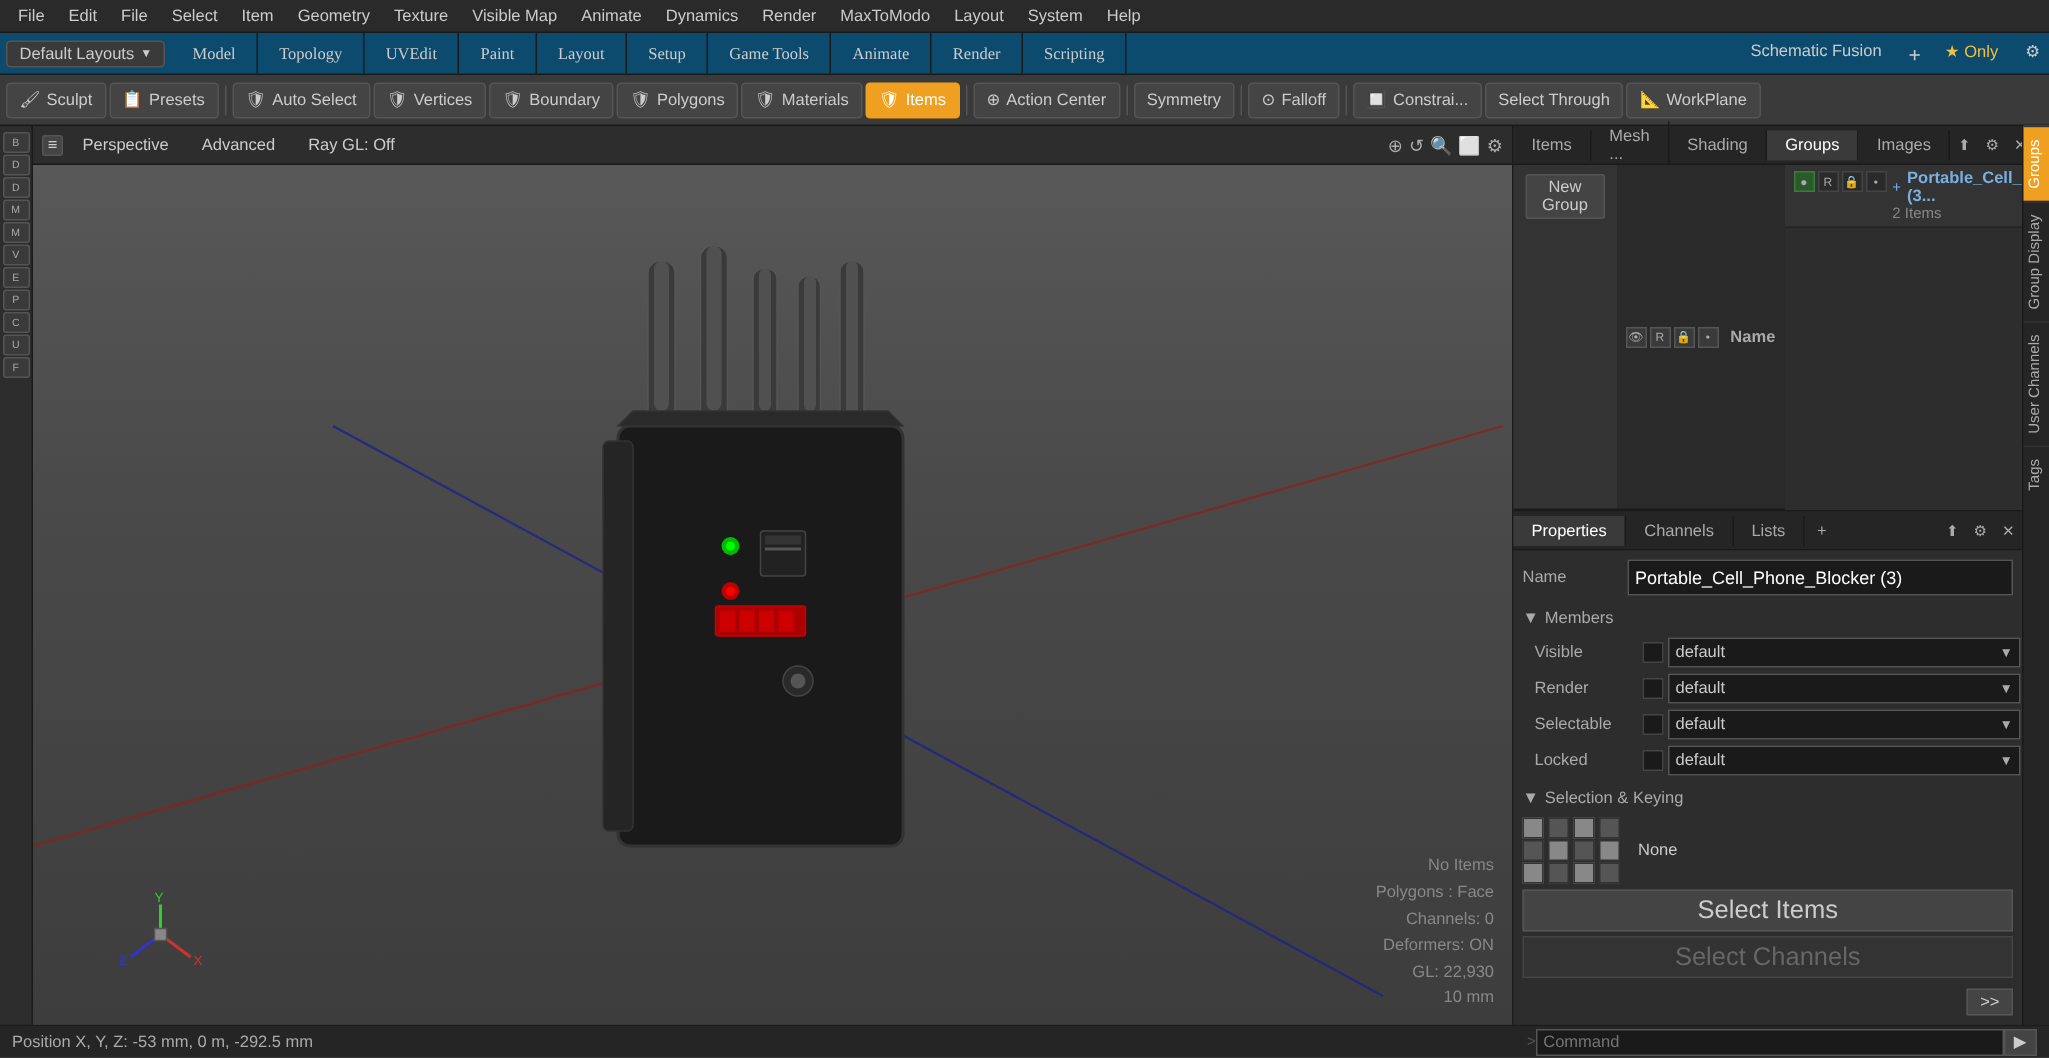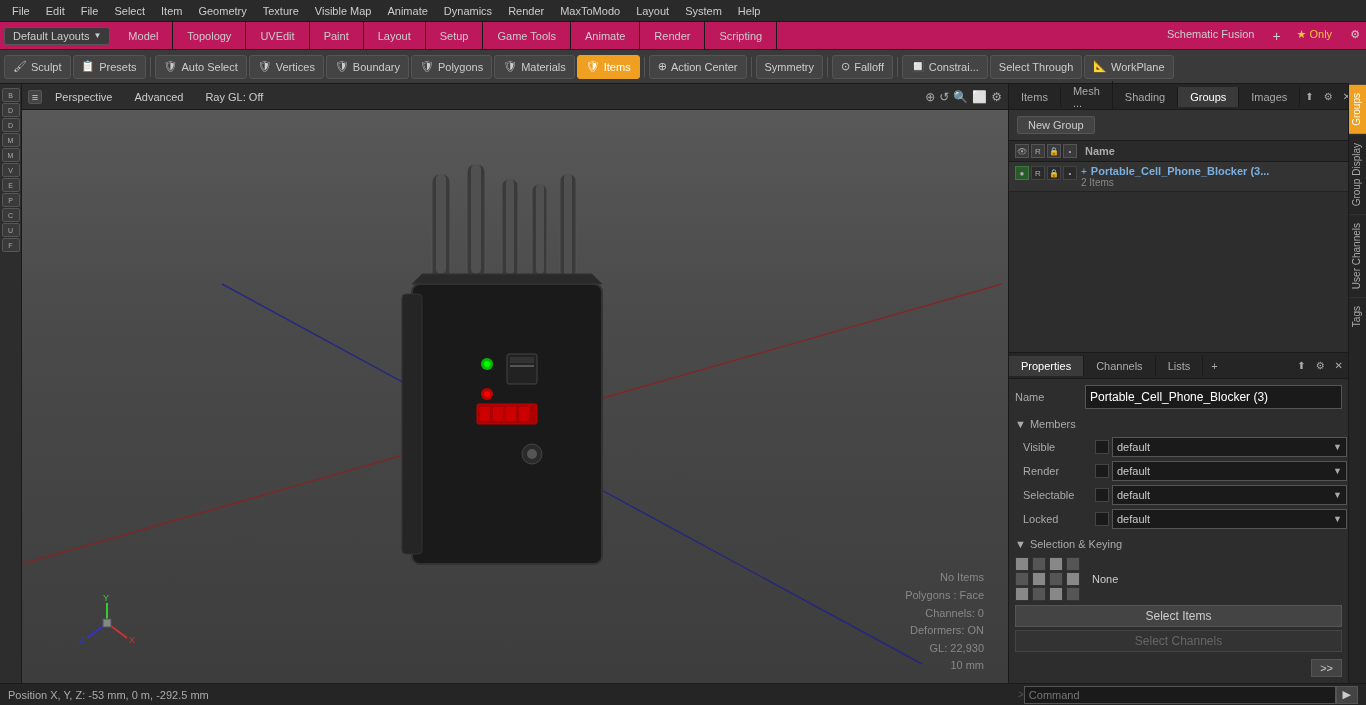--- a/index.html
+++ b/index.html
@@ -3,23 +3,23 @@
   <meta charset="utf-8">
   <style>
     * { margin: 0; padding: 0; box-sizing: border-box; }
     body { width: 1366px; height: 705px; background: #3a3a3a; font-family: Arial, sans-serif; font-size: 11px; color: #ccc; overflow: hidden; }
 
     
     #menu-bar { display: flex; align-items: center; background: #2a2a2a; height: 22px; padding: 0 4px; border-bottom: 1px solid #1a1a1a; }
     .menu-item { padding: 2px 8px; color: #ccc; cursor: pointer; font-size: 11px; }
 
     
-    #layout-bar { display: flex; align-items: center; background: #be185d; height: 28px; border-bottom: 1px solid #1a1a1a; }
+    #layout-bar { display: flex; align-items: center; background: #0c4a6e; height: 28px; border-bottom: 1px solid #1a1a1a; }
     .layout-dropdown { display: flex; align-items: center; padding: 2px 8px; color: #ccc; background: #3a3a3a; border: 1px solid #555; border-radius: 3px; margin: 2px 4px; font-size: 11px; cursor: pointer; }
-    .layout-tab { padding: 4px 14px; color: #ccc; font-size: 11px; cursor: pointer; border-right: 1px solid #1a1a1a; height: 100%; display: flex; align-items: center; }
+    .layout-tab { padding: 4px 14px; color: #ccc; font-size: 11px; cursor: pointer; border-right: 1px solid #1a1a1a; height: 100%; display: flex; align-items: center; font-family: Liberation Serif, serif; }
     .layout-bar-right { margin-left: auto; display: flex; align-items: center; }
     .schematic-fusion { padding: 4px 10px; color: #ccc; font-size: 11px; cursor: pointer; }
     .plus-btn { padding: 4px 8px; color: #ccc; font-size: 14px; cursor: pointer; }
     .star-only { padding: 4px 8px; color: #f0c040; font-size: 11px; cursor: pointer; margin-right: 4px; }
     .settings-icon { padding: 4px 6px; color: #ccc; cursor: pointer; }
 
     
     #toolbar { display: flex; align-items: center; background: #3a3a3a; height: 34px; border-bottom: 1px solid #1a1a1a; padding: 0 4px; gap: 2px; }
     .tb-btn { display: flex; align-items: center; padding: 2px 8px; color: #ccc; font-size: 11px; background: #444; border: 1px solid #555; border-radius: 3px; cursor: pointer; gap: 4px; height: 24px; }
     .tb-btn.active { background: #f0a020; color: #fff; border-color: #f0a020; }
@@ -37,37 +37,37 @@
     #viewport-bg { width: 100%; height: 100%; background: linear-gradient(180deg, #5a5a5a 0%, #4a4a4a 40%, #3d3d3d 100%); position: absolute; }
     #viewport-header { position: absolute; top: 0; left: 0; right: 0; height: 26px; background: #2d2d2d; display: flex; align-items: center; padding: 0 6px; gap: 4px; z-index: 10; border-bottom: 1px solid #1a1a1a; }
     .vp-header-item { padding: 2px 8px; color: #ccc; font-size: 11px; cursor: pointer; border: 1px solid transparent; border-radius: 2px; }
     .vp-icons { margin-left: auto; display: flex; align-items: center; gap: 4px; }
     .vp-icon { color: #aaa; font-size: 12px; cursor: pointer; }
 
     
     #grid-canvas { position: absolute; top: 0; left: 0; width: 100%; height: 100%; }
 
     
-    #viewport-status { position: absolute; bottom: 8px; right: 24px; text-align: right; color: #888; font-size: 11px; line-height: 1.6; }
+    #viewport-status { position: absolute; bottom: 8px; right: 12px; text-align: right; color: #888; font-size: 11px; line-height: 1.6; }
 
     
     #axes-gizmo { position: absolute; bottom: 30px; left: 55px; width: 60px; height: 60px; }
 
     
     #right-panel { width: 340px; background: #2d2d2d; border-left: 1px solid #1a1a1a; display: flex; flex-direction: column; }
 
     
     #right-top-tabs { display: flex; align-items: center; background: #252525; height: 26px; border-bottom: 1px solid #1a1a1a; }
     .rt-tab { padding: 4px 12px; font-size: 11px; color: #aaa; cursor: pointer; border-right: 1px solid #1a1a1a; }
     .rt-tab.active { color: #fff; background: #3a3a3a; }
     .rt-tab-icons { display: flex; align-items: center; margin-left: auto; }
     .rt-tab-icon { padding: 2px 5px; color: #aaa; cursor: pointer; font-size: 10px; }
 
     
-    #groups-panel { flex: 1; display: flex; flex-direction: column; }
+    #groups-panel { flex: 1; display: flex; flex-direction: row; }
     #new-group-bar { background: #333; padding: 6px 8px; border-bottom: 1px solid #1a1a1a; }
     .new-group-btn { background: #444; border: 1px solid #555; color: #ccc; padding: 2px 10px; font-size: 11px; cursor: pointer; border-radius: 2px; }
 
     
     #groups-list-header { display: flex; align-items: center; background: #2a2a2a; padding: 3px 6px; border-bottom: 1px solid #1a1a1a; }
     .groups-header-icons { display: flex; gap: 2px; }
     .gh-icon { width: 14px; height: 14px; background: #3a3a3a; border: 1px solid #555; font-size: 8px; color: #aaa; display: flex; align-items: center; justify-content: center; cursor: pointer; }
     .groups-name-col { margin-left: 8px; font-size: 11px; color: #aaa; font-weight: bold; }
 
     
@@ -101,21 +101,21 @@
     .prop-select { flex: 1; background: #1a1a1a; border: 1px solid #555; color: #ccc; padding: 2px 4px; font-size: 11px; height: 20px; appearance: none; cursor: pointer; }
     .prop-select-arrow { color: #aaa; margin-left: -14px; font-size: 9px; pointer-events: none; }
 
     .selection-keying-section { margin-top: 6px; }
     .keying-grid { display: grid; grid-template-columns: 16px 16px 16px 16px; gap: 1px; margin-right: 6px; }
     .keying-cell { width: 14px; height: 14px; background: #555; border: 1px solid #333; }
     .keying-cell.active { background: #888; }
     .keying-row { display: flex; align-items: center; margin-bottom: 4px; }
     .none-label { color: #ccc; font-size: 11px; margin-left: 4px; }
 
-    .select-btn { width: 100%; background: #444; border: 1px solid #555; color: #ccc; padding: 3px 6px; font-size: 12px; cursor: pointer; margin-bottom: 3px; text-align: center; }
+    .select-btn { width: 100%; background: #444; border: 1px solid #555; color: #ccc; padding: 3px 6px; font-size: 17px; cursor: pointer; margin-bottom: 3px; text-align: center; }
     .select-btn.disabled { background: #333; color: #666; border-color: #444; cursor: default; }
     .forward-arrow { display: flex; justify-content: flex-end; margin-top: 4px; }
     .forward-btn { background: #444; border: 1px solid #555; color: #ccc; padding: 2px 8px; font-size: 11px; cursor: pointer; }
 
     
     #right-vtabs { width: 18px; background: #252525; border-left: 1px solid #1a1a1a; display: flex; flex-direction: column; align-items: center; }
     .vtab { writing-mode: vertical-rl; text-orientation: mixed; transform: rotate(180deg); padding: 8px 2px; font-size: 10px; color: #aaa; cursor: pointer; border-bottom: 1px solid #333; width: 100%; text-align: center; }
     .vtab.active { background: #f0a020; color: #fff; }
 
     

